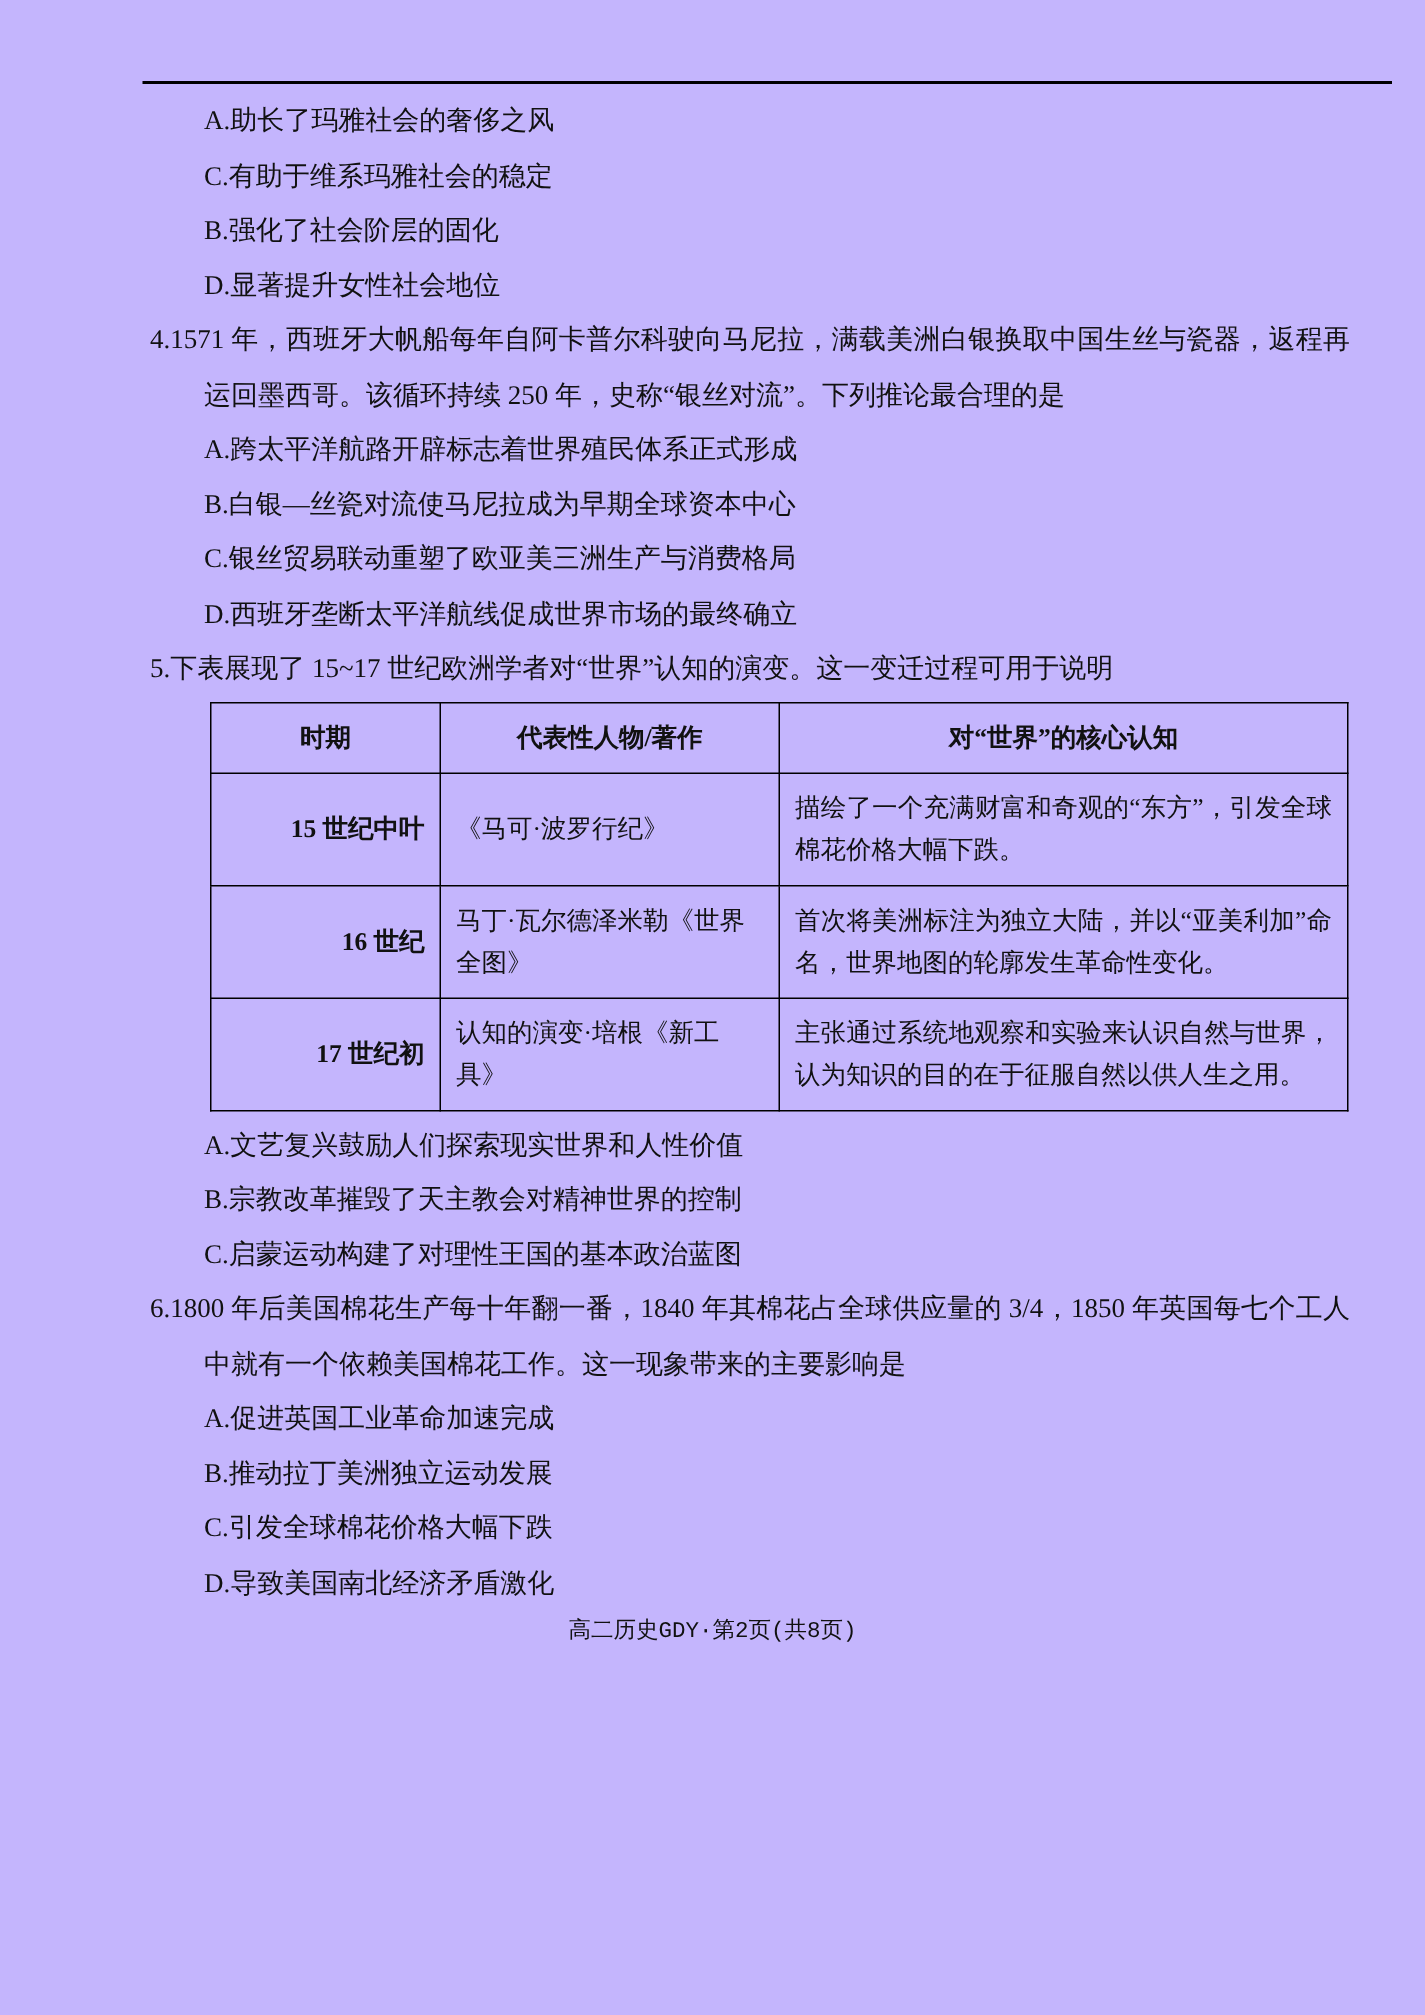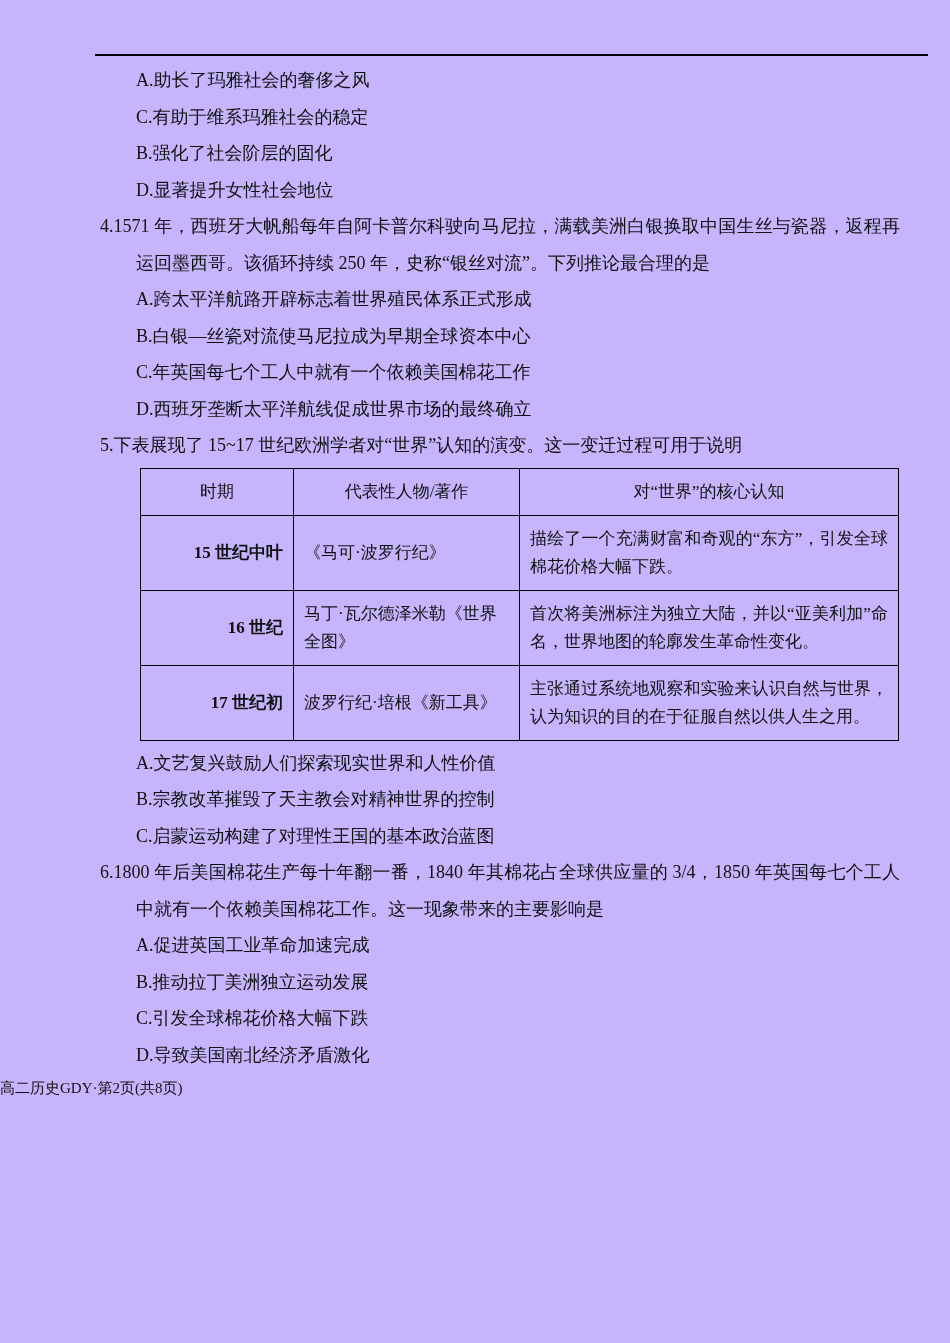--- a/index.html
+++ b/index.html
@@ -50,41 +50,42 @@
     table.etable th,
     table.etable td {
       border: 1px solid #000000;
       padding: 9px 10px;
       font-size: 17px;
       line-height: 28px;
       vertical-align: middle;
       word-break: break-all;
     }
     table.etable th {
-      font-weight: normal;
+      font-weight: bold;
     }
     table.etable .w1 { width: 132px; }
     table.etable .w2 { width: 205px; }
     table.etable .w3 { width: 358px; }
     table.etable td.c1 {
       text-align: right;
       font-weight: bold;
     }
     table.etable td.c2 {
       text-align: left;
     }
     table.etable td.c3 {
       text-align: justify;
     }
     .footer {
       margin-top: 4px;
+      text-align: center;
       font-size: 15px;
       line-height: 22px;
       color: #111111;
-      font-family: Liberation Serif, serif;
+      font-family: Liberation Mono, monospace;
     }
   </style>
 </head>
 <body>
 
 <div class="page">
 
   <hr class="top-rule">
 
   <div class="content">
@@ -94,21 +95,21 @@
       <div class="option">C.有助于维系玛雅社会的稳定</div>
       <div class="option">B.强化了社会阶层的固化</div>
       <div class="option">D.显著提升女性社会地位</div>
     </div>
 
     <div class="question">
       <div class="stem"><span class="qnum">4.</span><span>1571 年，西班牙大帆船每年自阿卡普尔科驶向马尼拉，满载美洲白银换取中国生丝与瓷器，返程再运回墨西哥。该循环持续 250 年，史称“银丝对流”。下列推论最合理的是</span></div>
       <div class="options">
         <div class="option">A.跨太平洋航路开辟标志着世界殖民体系正式形成</div>
         <div class="option">B.白银—丝瓷对流使马尼拉成为早期全球资本中心</div>
-        <div class="option">C.年英国每七个工人中就有一个依赖美国棉花工作</div>
+        <div class="option">C.银丝贸易联动重塑了欧亚美三洲生产与消费格局</div>
         <div class="option">D.西班牙垄断太平洋航线促成世界市场的最终确立</div>
       </div>
     </div>
 
     <div class="question">
       <div class="stem"><span class="qnum">5.</span><span>下表展现了 15~17 世纪欧洲学者对“世界”认知的演变。这一变迁过程可用于说明</span></div>
 
       <table class="etable">
         <thead>
           <tr>
@@ -123,21 +124,21 @@
             <td class="c2 w2">《马可·波罗行纪》</td>
             <td class="c3 w3">描绘了一个充满财富和奇观的“东方”，引发全球棉花价格大幅下跌。</td>
           </tr>
           <tr>
             <td class="c1 w1">16 世纪</td>
             <td class="c2 w2">马丁·瓦尔德泽米勒《世界全图》</td>
             <td class="c3 w3">首次将美洲标注为独立大陆，并以“亚美利加”命名，世界地图的轮廓发生革命性变化。</td>
           </tr>
           <tr>
             <td class="c1 w1">17 世纪初</td>
-            <td class="c2 w2">波罗行纪·培根《新工具》</td>
+            <td class="c2 w2">认知的演变·培根《新工具》</td>
             <td class="c3 w3">主张通过系统地观察和实验来认识自然与世界，认为知识的目的在于征服自然以供人生之用。</td>
           </tr>
         </tbody>
       </table>
 
       <div class="options">
         <div class="option">A.文艺复兴鼓励人们探索现实世界和人性价值</div>
         <div class="option">B.宗教改革摧毁了天主教会对精神世界的控制</div>
         <div class="option">C.启蒙运动构建了对理性王国的基本政治蓝图</div>
       </div>

